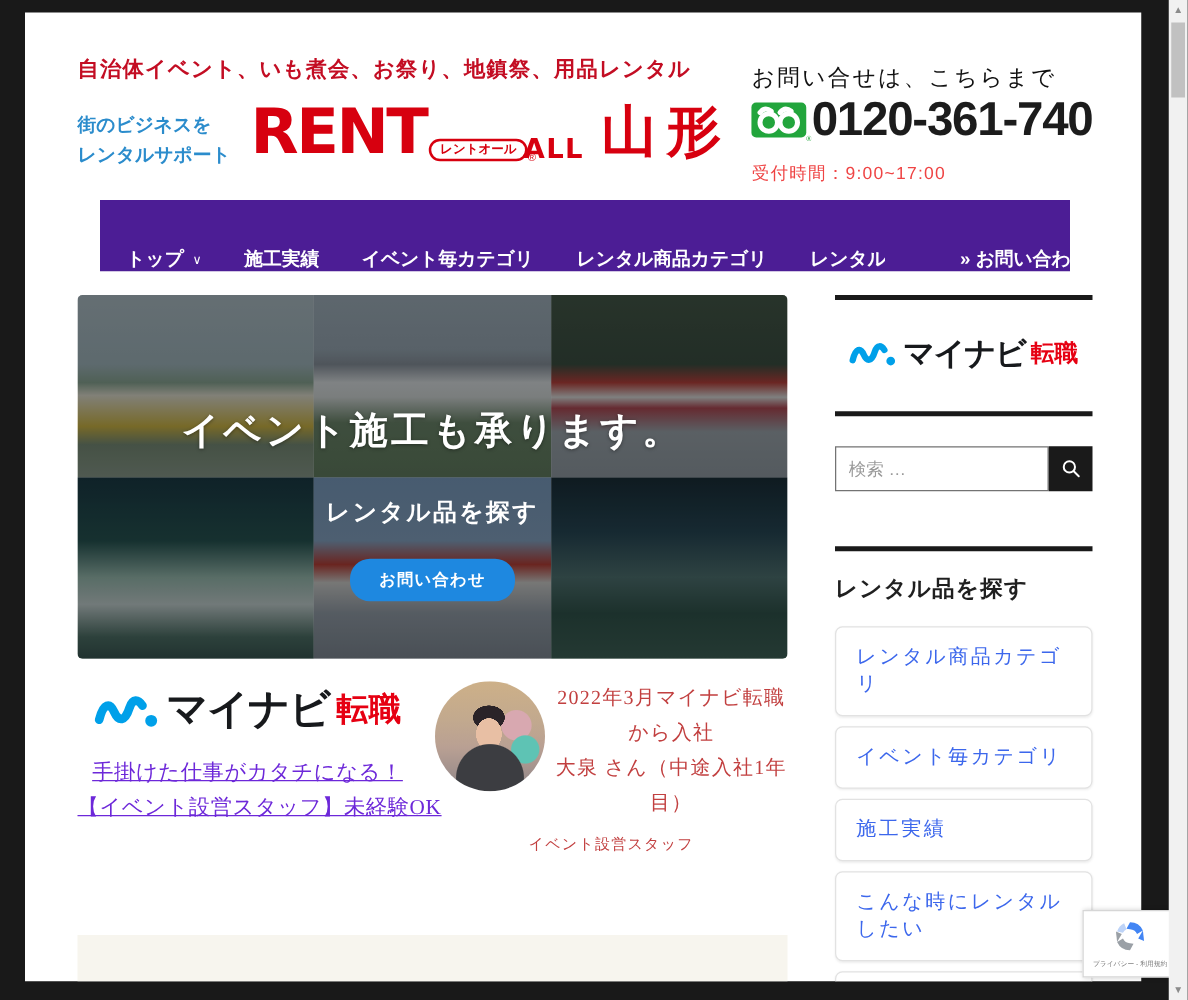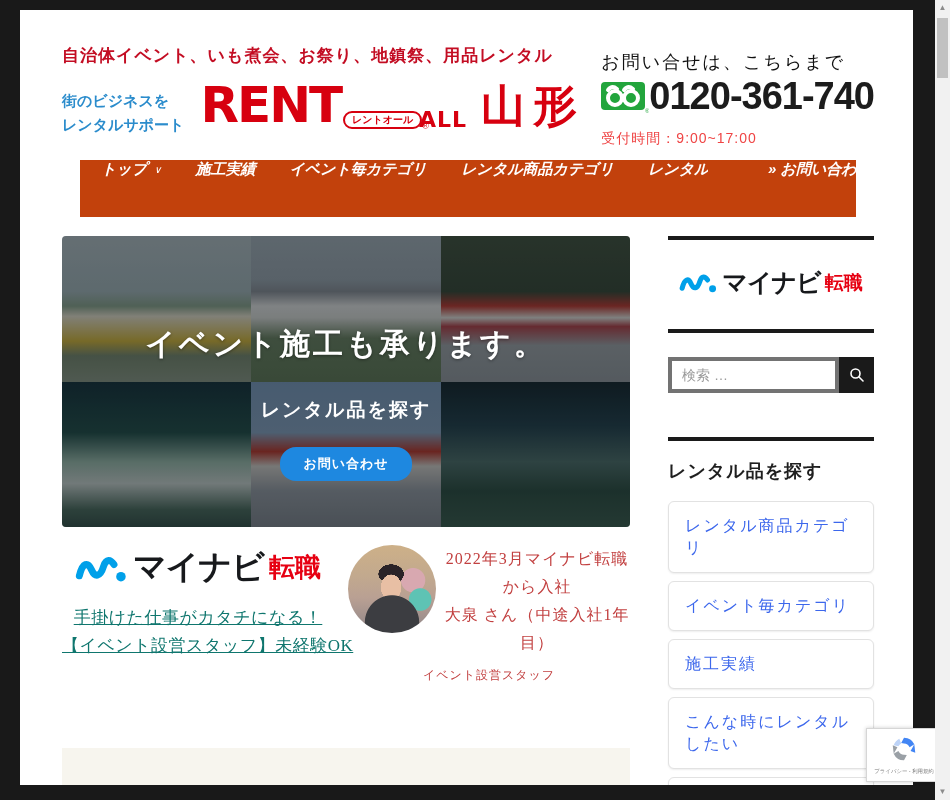--- a/index.html
+++ b/index.html
@@ -59,24 +59,23 @@
   .freedial { width:48px; height:33px; display:block; }
   .phone-number {
     font-size:38px; font-weight:bold; color:#1c1c1c; letter-spacing:-1px;
     line-height:40px; white-space:nowrap;
   }
   .hours { font-size:14px; color:#ef4444; letter-spacing:1px; margin-top:14px; }
 
   
   .nav {
     margin:10px 18px 0 18px;
-    height:57px; background:#c2410c;
-    display:flex; align-items:flex-start; padding:0 4px;
+    height:57px; background:#4c1d95;
+    display:flex; align-items:flex-end; padding:0 4px;
     overflow:hidden;
-    font-style:italic;
   }
   .nav-item {
     color:#fff; font-size:15px; font-weight:bold; padding:0 17px;
     white-space:nowrap; cursor:pointer; display:flex; align-items:center;
   }
   .nav-chevron { font-size:10px; margin-left:7px; font-weight:normal; }
   .nav-clip { display:inline-block; width:60px; overflow:hidden; }
   .nav-contact { margin-left:26px; }
 
   
@@ -113,21 +112,21 @@
 
   
   .recruit { display:flex; margin-top:18px; }
   .recruit-left { width:272px; text-align:center; }
   .mynavi-row { display:flex; align-items:center; justify-content:center; }
   .mynavi-wave-lg { width:52px; height:34px; margin-right:6px; }
   .mynavi-name-lg { font-size:33px; font-weight:900; color:#17191c; letter-spacing:-1px; }
   .mynavi-service-lg { font-size:26px; font-weight:900; color:#e60012; margin-left:5px; }
   .recruit-links { margin-top:14px; font-family:"Liberation Serif", serif; }
   .recruit-link {
-    display:block; color:#0f766e; font-size:17px; line-height:28px;
+    display:block; color:#6d28d9; font-size:17px; line-height:28px;
     text-decoration:underline; letter-spacing:0.5px; white-space:nowrap;
   }
   .recruit-right { flex:1; margin-left:14px; }
   .staff-row { display:flex; align-items:flex-start; }
   .staff-photo {
     width:88px; height:88px; border-radius:50%; flex:0 0 88px;
     background:
       radial-gradient(circle at 50% 88%, #3c3d41 0 30%, transparent 31%),
       radial-gradient(ellipse 34px 26px at 50% 90%, #46474b 0 60%, transparent 61%),
       radial-gradient(ellipse 17px 21px at 49% 48%, #e8bfa4 0 60%, transparent 61%),
@@ -152,21 +151,21 @@
   .widget-banner {
     border-top:4px solid #1a1a1a; border-bottom:4px solid #1a1a1a;
     padding:26px 0 30px 0; display:flex; align-items:center; justify-content:center;
   }
   .mynavi-wave-sm { width:38px; height:25px; margin-right:5px; }
   .mynavi-name-sm { font-size:25px; font-weight:900; color:#17191c; letter-spacing:-1px; }
   .mynavi-service-sm { font-size:19px; font-weight:900; color:#e60012; margin-left:4px; }
 
   .search-row { display:flex; margin-top:24px; }
   .search-input {
-    flex:1; height:36px; border:4px solid #737373; background:#fff;
+    flex:1; height:36px; border:1px solid #737373; background:#fff;
     font-size:14px; padding:0 10px; color:#333; min-width:0;
     font-family:"Liberation Sans", sans-serif;
   }
   .search-input::placeholder { color:#9a9a9a; }
   .search-button {
     width:35px; height:36px; background:#1a1a1a; border:none; cursor:pointer;
     display:flex; align-items:center; justify-content:center;
   }
   .divider { height:4px; background:#1a1a1a; margin-top:44px; }
   .sidebar-heading { margin-top:18px; font-size:18px; font-weight:bold; color:#1f1f1f; letter-spacing:1px; }

